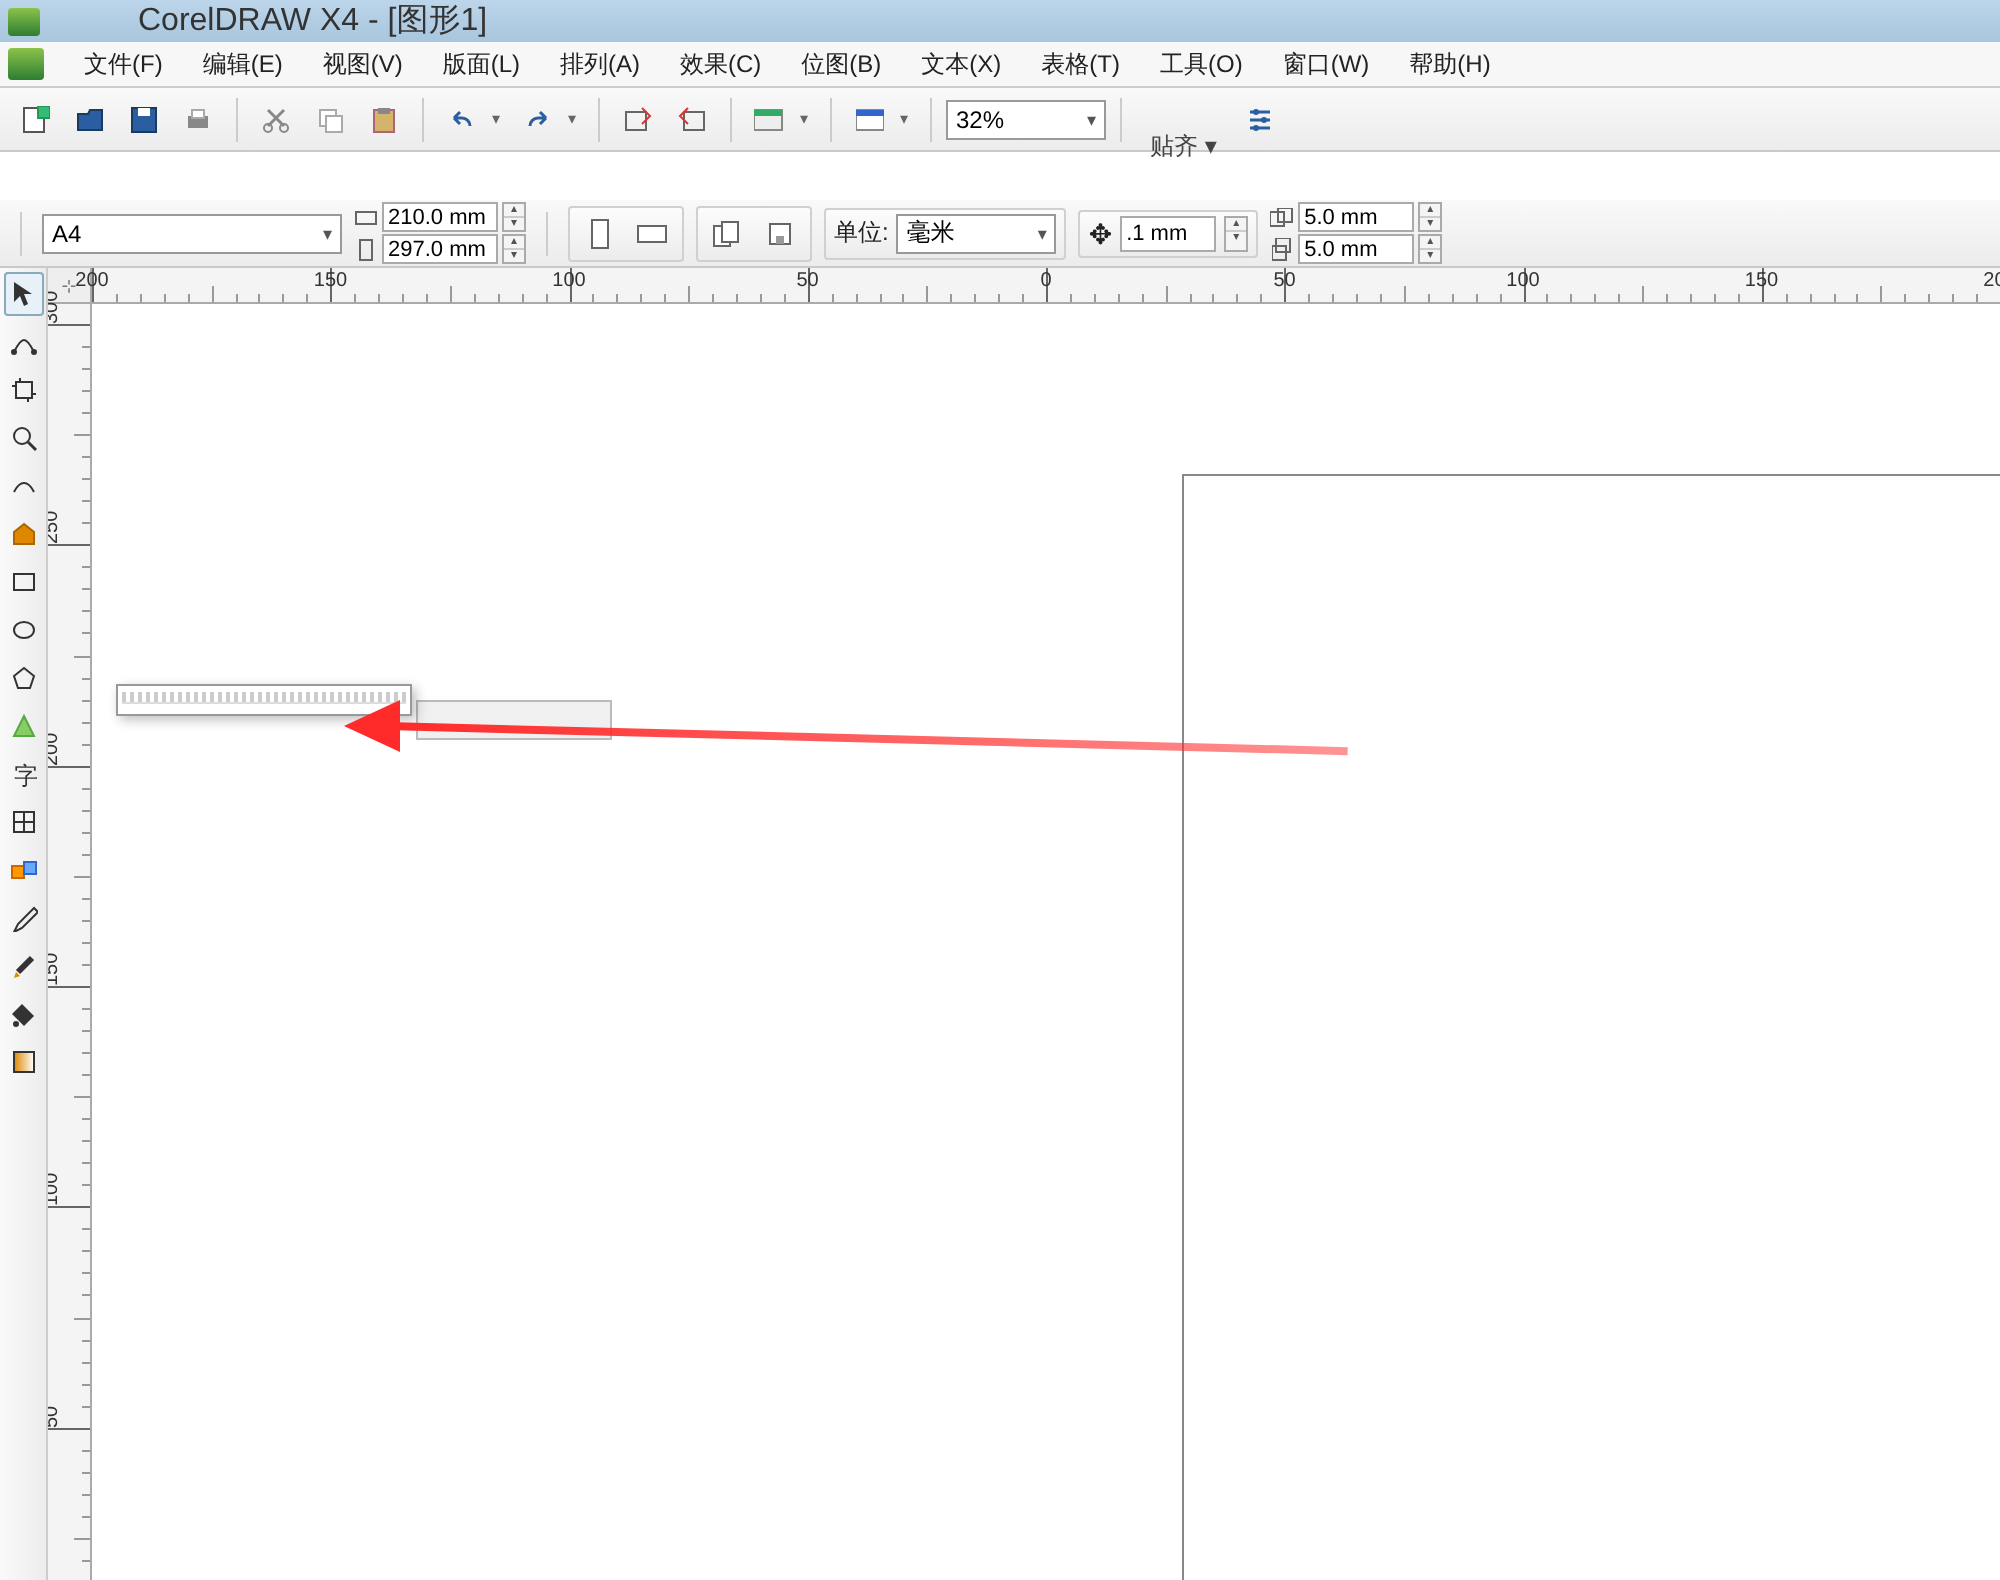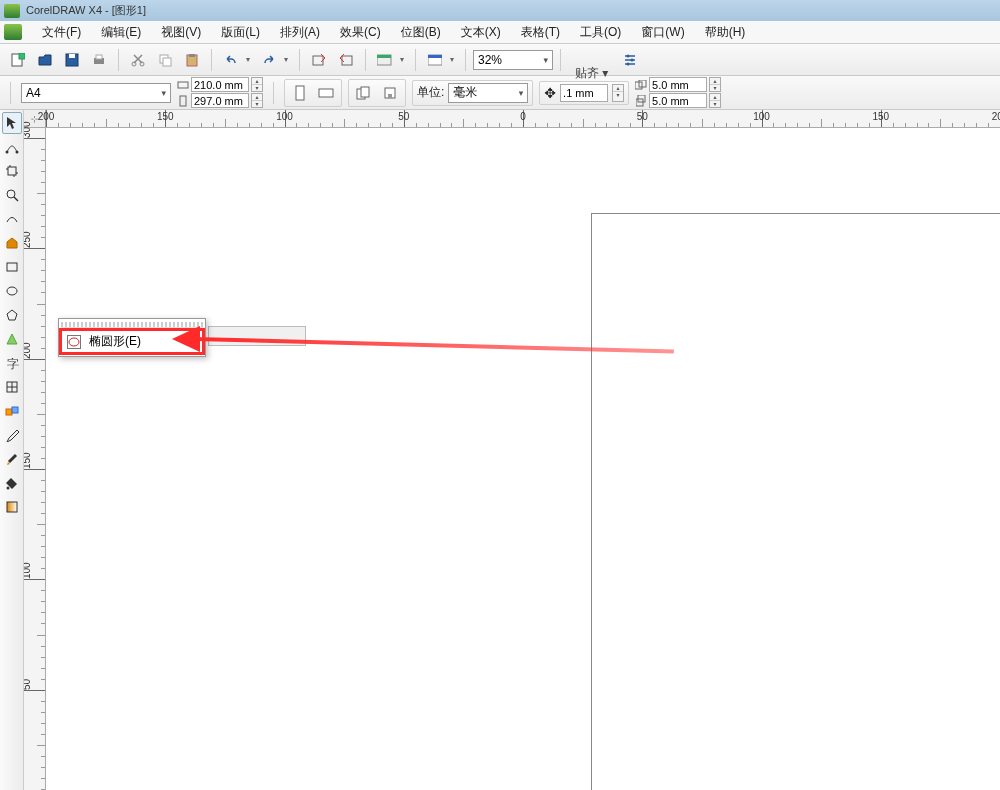--- a/index.html
+++ b/index.html
@@ -1,35 +1,35 @@
 <!DOCTYPE html>
 <html><head>
 <meta charset="utf-8">
 <style>
 * { margin: 0; padding: 0; box-sizing: border-box; font-family: "Microsoft YaHei", Tahoma, sans-serif; font-size: 12px; }
 body { background: #fff; width: 1000px; height: 790px; overflow: hidden; position: relative; }
 
 
 .titlebar { height: 21px; background: linear-gradient(#bcd5ea, #a8c6dd); display: flex; align-items: center; padding-left: 4px; color: #333; }
 .titlebar .logo { width: 16px; height: 14px; background: linear-gradient(#8bc34a, #2e7d32); margin-right: 6px; border-radius: 2px; }
-.titlebar span { font-size: 11px; }
+.titlebar span { font-size: 16px; margin-left: 43px; }
 
 
 .menubar { height: 23px; background: #f7f7f7; border-bottom: 1px solid #ccc; display: flex; align-items: center; padding-left: 4px; }
 .menubar .mi-icon { width: 18px; height: 16px; background: linear-gradient(#8bc34a,#2e7d32); margin-right: 10px; border-radius: 2px;}
 .menubar .mi { padding: 2px 10px; cursor: default; color: #222; }
 
 
 .toolbar { height: 32px; background: linear-gradient(#f9f9f9,#ececec); border-bottom: 1px solid #c9c9c9; display: flex; align-items: center; padding: 0 6px; gap: 3px; }
 .tbtn { width: 24px; height: 24px; display: flex; align-items: center; justify-content: center; border: 1px solid transparent; border-radius: 2px; color: #444; cursor: default; }
 .sep { width: 1px; height: 22px; background: #ccc; margin: 0 4px; }
 .dropdown-arrow { width: 8px; font-size: 8px; color: #666; }
 
 
-.propbar { height: 34px; background: linear-gradient(#f9f9f9,#ececec); border-bottom: 1px solid #c9c9c9; display: flex; align-items: center; padding: 0 6px; gap: 6px; }
+.propbar { height: 34px; background: linear-gradient(#f9f9f9,#ececec); border-bottom: 1px solid #c9c9c9; display: flex; align-items: center; padding: 0 6px; gap: 6px; margin-top: 24px; }
 .spinner-col { display:flex; flex-direction:column; gap:1px; }
 .spinner-row { display:flex; align-items:center; gap:2px; height:15px; }
 .spinner-row .sicon { width:12px; height:12px; display:flex; align-items:center; justify-content:center; color:#666; }
 .spinner-input { width: 58px; height: 15px; font-size: 11px; border: 1px solid #aaa; padding: 0 2px; background:#fff; }
 .spin-btns { display:flex; flex-direction:column; border:1px solid #aaa; height:15px; width:12px; background:#f4f4f4;}
 .spin-btns div{height:7px;font-size:6px;line-height:6px;text-align:center;color:#555;border-bottom:1px solid #ccc;}
 .spin-btns div:last-child{border:none;}
 .select { height: 20px; border: 1px solid #999; background: #fff; padding: 1px 16px 1px 4px; min-width: 100px; position: relative; display:flex; align-items:center;}
 .select::after { content:'▾'; position:absolute; right:4px; font-size:9px; color:#555;}
 .pgroup{display:flex;align-items:center;gap:4px;border:1px solid #d0d0d0;border-radius:2px;padding:2px 4px;background:linear-gradient(#fcfcfc,#ececec);}
@@ -573,27 +573,19 @@
         <div class="tick-minor" style="top: 649.933px; width: 4px;"></div>
         <div class="tick-minor" style="top: 660.967px; width: 4px;"></div>
       </div>
     <div class="canvas">
       <div class="page-rect"></div>
 
       <div class="tip-stub"></div>
 
       <div class="flyout">
         <div class="grabber"></div>
-        <div class="item sel">
-          <div class="ficon">
-              <svg width="12" height="10">
-                <ellipse cx="6" cy="5" rx="5" ry="4" fill="none" stroke="#b33"></ellipse>
-              </svg>
-            </div>
-          <span>椭圆形(E)</span>
-        </div>
       </div>
 
       <div class="arrow-line"></div>
       <div class="arrow-head"></div>
     </div>
   </div>
 </div>
 
 </body></html>

